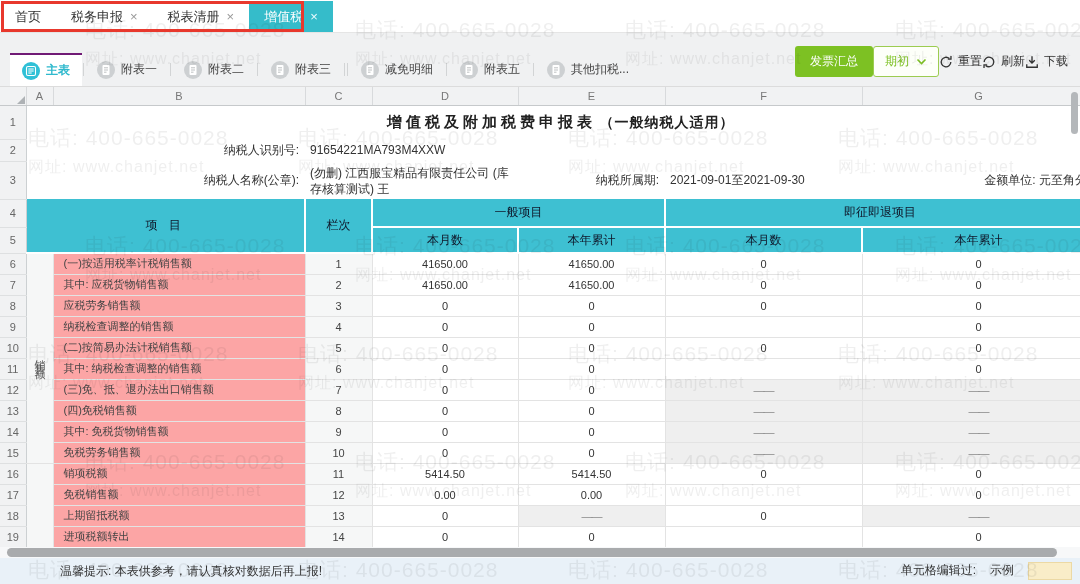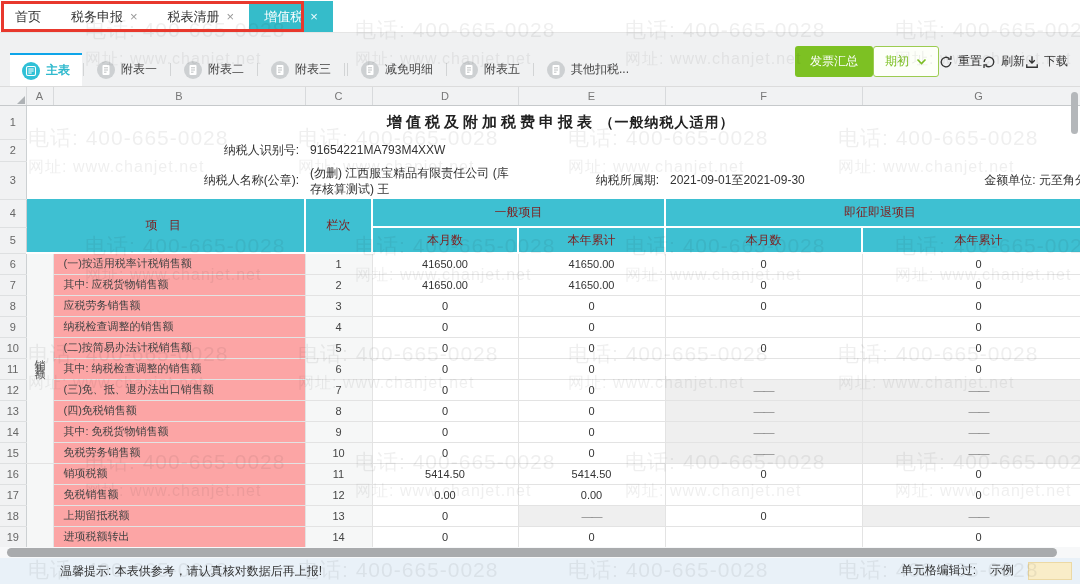--- a/index.html
+++ b/index.html
@@ -12,21 +12,21 @@
   .ttab { display:inline-flex; align-items:center; gap:7px; padding:0 15px; font-size:13px; color:#333; cursor:pointer; height:31px; }
   .ttab .x { color:#999; font-size:13px; line-height:1; }
   .ttab.active { background:#35bcca; color:#fff; }
   .ttab.active .x { color:#eafcff; }
   .annotation { position:absolute; left:1px; top:1px; width:303px; height:31px; border:3px solid #e8382d; z-index:70; pointer-events:none; }
 
   
   .subbar { position:relative; height:54px; background:#f0f1f2; border-bottom:1px solid #dcdcdc; }
   .sheettabs { position:absolute; left:10px; bottom:0; display:flex; align-items:flex-end; }
   .stab { display:flex; align-items:center; gap:6px; padding:0 12px; height:33px; font-size:12px; color:#444; cursor:pointer; }
-  .stab.active { background:#fff; border-top:2px solid #0ea5e9; color:#2fb9cd; font-weight:bold; }
+  .stab.active { background:#fff; border-top:2px solid #701a75; color:#2fb9cd; font-weight:bold; }
   .sep { width:1px; height:13px; background:#d2d4d5; margin:0 1px 10px 1px; }
   .tools { position:absolute; right:12px; bottom:9px; display:flex; align-items:center; }
   .btn-green { background:#7dc123; color:#fff; border:none; border-radius:3px; padding:7px 15px; font-size:12px; cursor:pointer; font-family:inherit; }
   .btn-outline { background:#fdfff9; color:#7dc123; border:1px solid #9ccc50; border-radius:3px; padding:6px 11px; font-size:12px; cursor:pointer; display:inline-flex; align-items:center; gap:7px; font-family:inherit; }
   .tool { display:flex; align-items:center; gap:5px; font-size:12px; color:#333; cursor:pointer; }
 
   
   .sheet { position:absolute; left:0; top:87px; width:1080px; height:460px; overflow:hidden; background:#fff; }
   table { border-collapse:collapse; table-layout:fixed; width:1095px; }
   tr.r-letters { height:18px; } tr.r1 { height:34px; } tr.r2 { height:22px; } tr.r3 { height:38px; }
@@ -35,21 +35,21 @@
   .corner-tri { position:absolute; right:1px; bottom:1px; width:0; height:0; border-left:8px solid transparent; border-bottom:8px solid #aeb2b5; }
   td.gut { background:#f1f2f3; color:#666; text-align:center; font-size:11px; border-right:1px solid #ccd0d2; border-bottom:1px solid #dee0e1; }
   td.free { background:#fff; border:none; font-size:12px; color:#333; }
   .lbl { text-align:right; padding-right:6px; }
   .valfree { text-align:left; padding-left:5px; }
   .namecell { line-height:1.35; padding-top:2px; }
   .unit { text-align:right; padding-right:8px; white-space:nowrap; }
   td.title-cell { text-align:center; vertical-align:middle; }
   .t1 { font-size:15px; font-weight:bold; letter-spacing:4px; color:#222; }
   .t2 { font-size:14px; font-weight:bold; letter-spacing:1px; color:#222;margin-top:16px; }
-  th.hd { background:#3ec0d2; color:#7f1d1d; font-weight:normal; font-size:12px; border-right:2px solid #fff; border-bottom:2px solid #fff; text-align:center; }
+  th.hd { background:#3ec0d2; color:#0f172a; font-weight:normal; font-size:12px; border-right:2px solid #fff; border-bottom:2px solid #fff; text-align:center; }
   th.hd.sp { letter-spacing:4px; }
   td.cell { font-size:11px; color:#333; border-right:1px solid #e3e3e3; border-bottom:1px solid #e3e3e3; padding:0 8px; background:#fff; }
   td.item { text-align:left; background:#fca5a5; padding-left:10px; color:#444; white-space:nowrap; overflow:hidden; }
   td.lane { text-align:center; background:#f6f7f7; color:#444; }
   td.val { text-align:center; }
   td.dash { text-align:center; background:#efefef; color:#888; letter-spacing:-1px; }
   td.sec { background:#f6f7f7; border-right:1px solid #e3e3e3; border-bottom:1px solid #e3e3e3; text-align:center; vertical-align:middle; }
   .vert { writing-mode:vertical-rl; text-orientation:upright; font-size:11px; color:#555; letter-spacing:4px; }
   .vscroll { position:absolute; right:2px; top:5px; width:7px; height:42px; background:#b4b7ba; border-radius:4px; z-index:5; }
 

